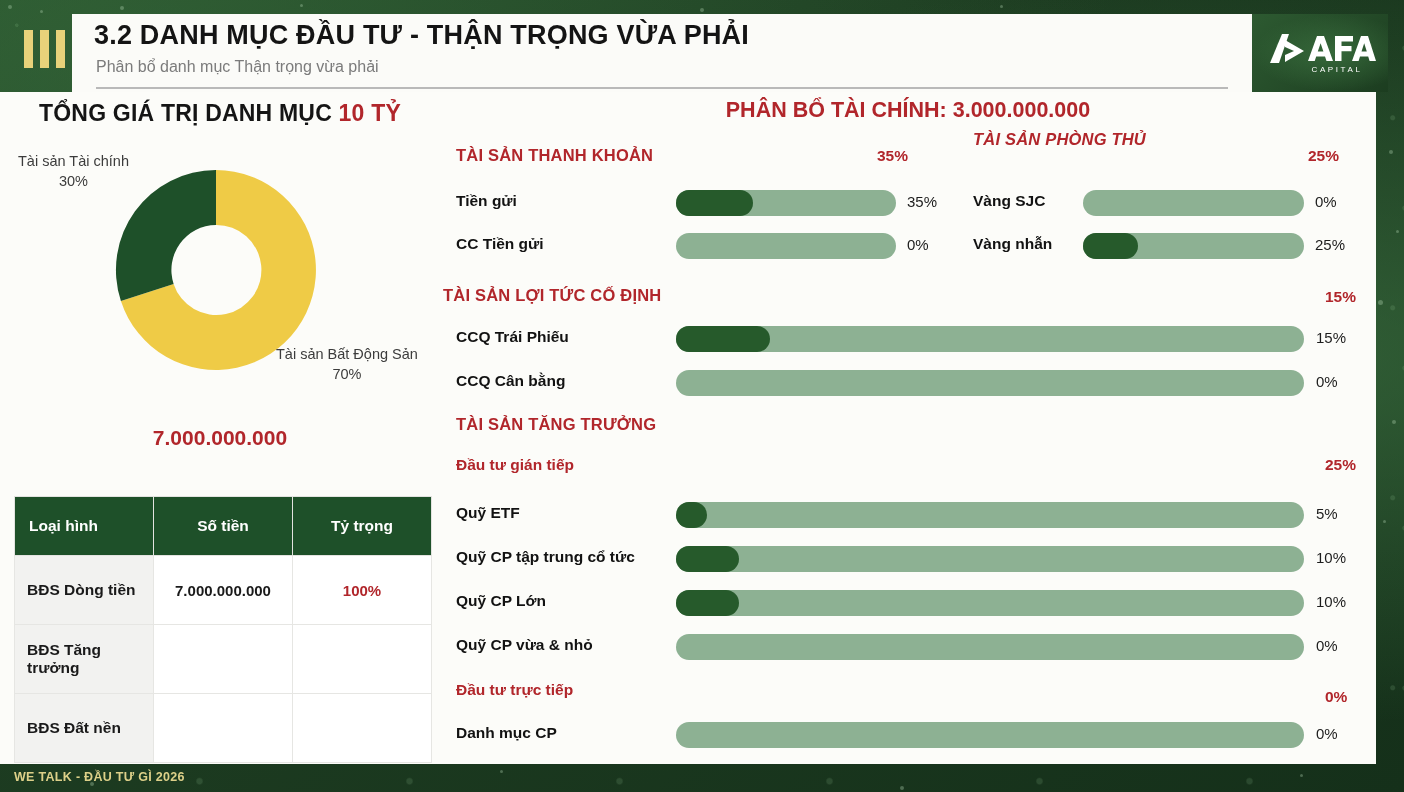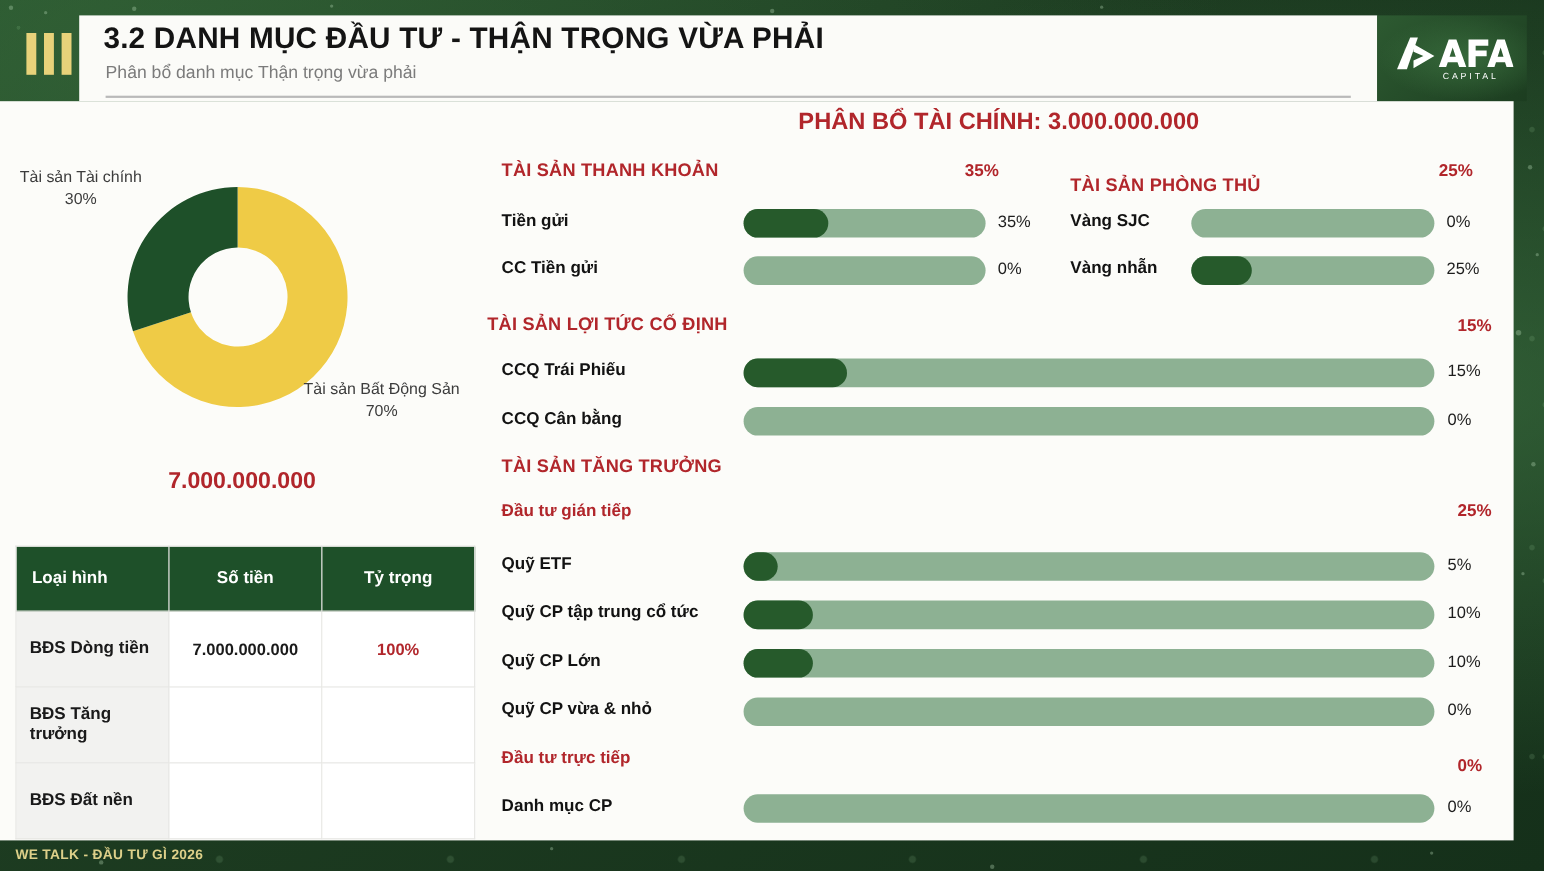--- a/index.html
+++ b/index.html
@@ -184,20 +184,24 @@
         <text x="73" y="42" font-family="Liberation Sans, sans-serif" font-size="8" letter-spacing="2.6" fill="#ffffff" text-anchor="middle">CAPITAL</text>
       </g>
     </svg>
   </div>
 </div>
 
 <div class="canvas">
 
   <div class="left-col">
 
+    <div class="pf-title">
+      <span>TỔNG GIÁ TRỊ DANH MỤC</span>
+      <span class="amt">10 TỶ</span>
+    </div>
 
     <div class="donut-wrap">
       <svg width="220" height="220" viewBox="0 0 220 220">
 
         <path fill="#efcb46" d="M110 10 A100 100 0 1 1 14.9 141.1 L67.6 123.9 A45 45 0 1 0 110 65 Z"></path>
 
         <path fill="#1e5029" d="M110 10 L110 65 A45 45 0 0 0 67.6 123.9 L14.9 141.1 A100 100 0 0 1 110 10 Z"></path>
       </svg>
     </div>
 
@@ -258,21 +262,21 @@
     </div>
 
     <div class="row" style="left:16px;top:139px;width:460px;">
       <div class="rname">CC Tiền gửi</div>
       <div class="track" style="left:220px;width:220px;">
         <div class="fill" style="width:0px;"></div>
       </div>
       <div class="rval" style="left:451px;">0%</div>
     </div>
 
-    <div class="sec-head" style="left:533px;top:68px;">TÀI SẢN PHÒNG THỦ</div>
+    <div class="sec-head" style="left:533px;top:38px;font-style:italic;">TÀI SẢN PHÒNG THỦ</div>
     <div class="sec-pct" style="left:868px;top:55px;">25%</div>
 
     <div class="row" style="left:533px;top:96px;width:400px;">
       <div class="rname">Vàng SJC</div>
       <div class="track" style="left:110px;width:221px;">
         <div class="fill" style="width:0px;"></div>
       </div>
       <div class="rval" style="left:342px;">0%</div>
     </div>
 

